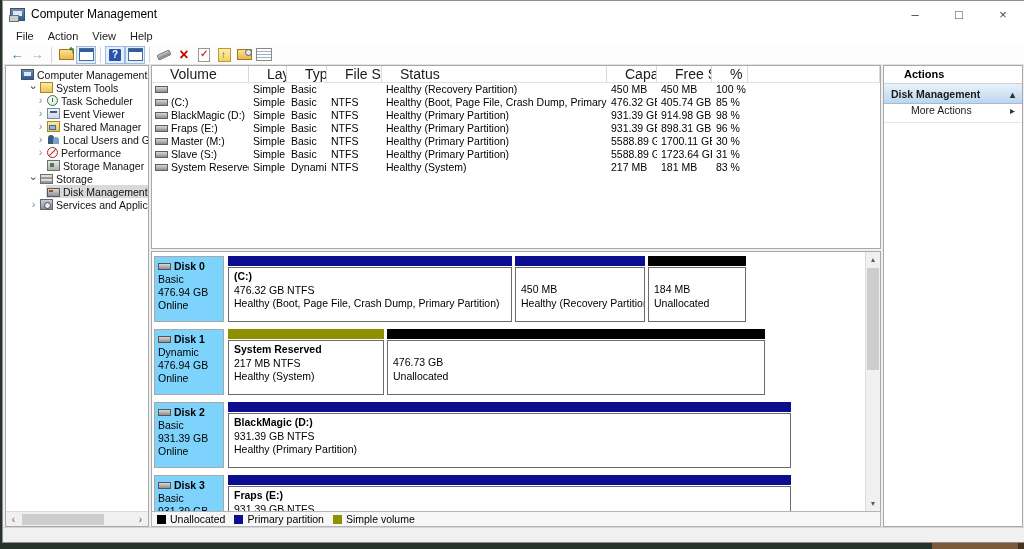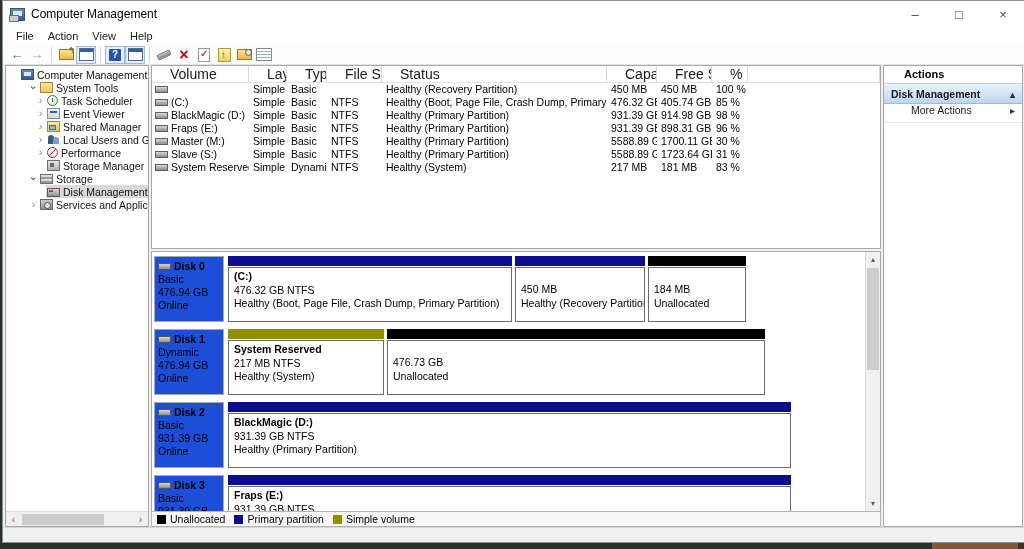--- a/index.html
+++ b/index.html
@@ -112,21 +112,21 @@
   .vl-header, .vrow { display:grid; grid-template-columns:97px 38px 40px 55px 225px 50px 55px 36px 1fr; }
   .vl-header { height:17px; border-bottom:1px solid #e2e2e2; }
   .hcell { font-size:14px; color:#1a1a1a; line-height:16px; border-right:1px solid #d9d9d9; overflow:hidden; white-space:nowrap;margin-left:18px; }
   .vrow { height:13px; }
   .vcell { font-size:10.5px; color:#000; line-height:13px; padding-left:4px; white-space:nowrap; overflow:hidden; }
   .c-vol { display:flex; align-items:center; gap:3px; padding-left:3px; }
   .vol-ico { width:13px; height:7px; flex:none; background:linear-gradient(#d8d8d8,#8e8e8e); border:1px solid #5f5f5f; }
 
   .disk-view { height:260px; position:relative; overflow:hidden; background:#fff; border:1px solid #a8a8a8; border-bottom:none; padding-top:4px; }
   .disk-row { height:66px; margin:0 0 7px 2px; display:flex; }
-  .disk-label { width:70px; flex:none; background:#1d4ed8; border:1px solid #a8a8a8; padding:3px 0 0 3px; font-size:10.5px; line-height:13px; color:#000; }
+  .disk-label { width:70px; flex:none; background:#7dd3fc; border:1px solid #a8a8a8; padding:3px 0 0 3px; font-size:10.5px; line-height:13px; color:#000; }
   .dl-name { font-weight:bold; display:flex; align-items:center; gap:3px; }
   .disk-ico { width:13px; height:7px; flex:none; background:linear-gradient(#d8d8d8,#8e8e8e); border:1px solid #555; }
   .partitions { display:flex; gap:3px; margin-left:4px; }
   .partition { display:flex; flex-direction:column; flex:none; }
   .pstrip { height:10px; flex:none; }
   .pbox { flex:1; background:#fff; border:1px solid #6b6b6b; margin-top:1px; padding:2px 0 0 5px; font-size:10.5px; line-height:13.5px; color:#000; overflow:hidden; white-space:nowrap; }
   .ptitle { font-weight:bold; min-height:13px; }
 
   .vscroll { position:absolute; top:0; right:0; bottom:0; width:15px; background:#f0f0f0; border-left:1px solid #dcdcdc; }
   .vs-btn { height:15px; width:14px; color:#5a5a5a; font-size:8px; display:flex; align-items:center; justify-content:center; }

